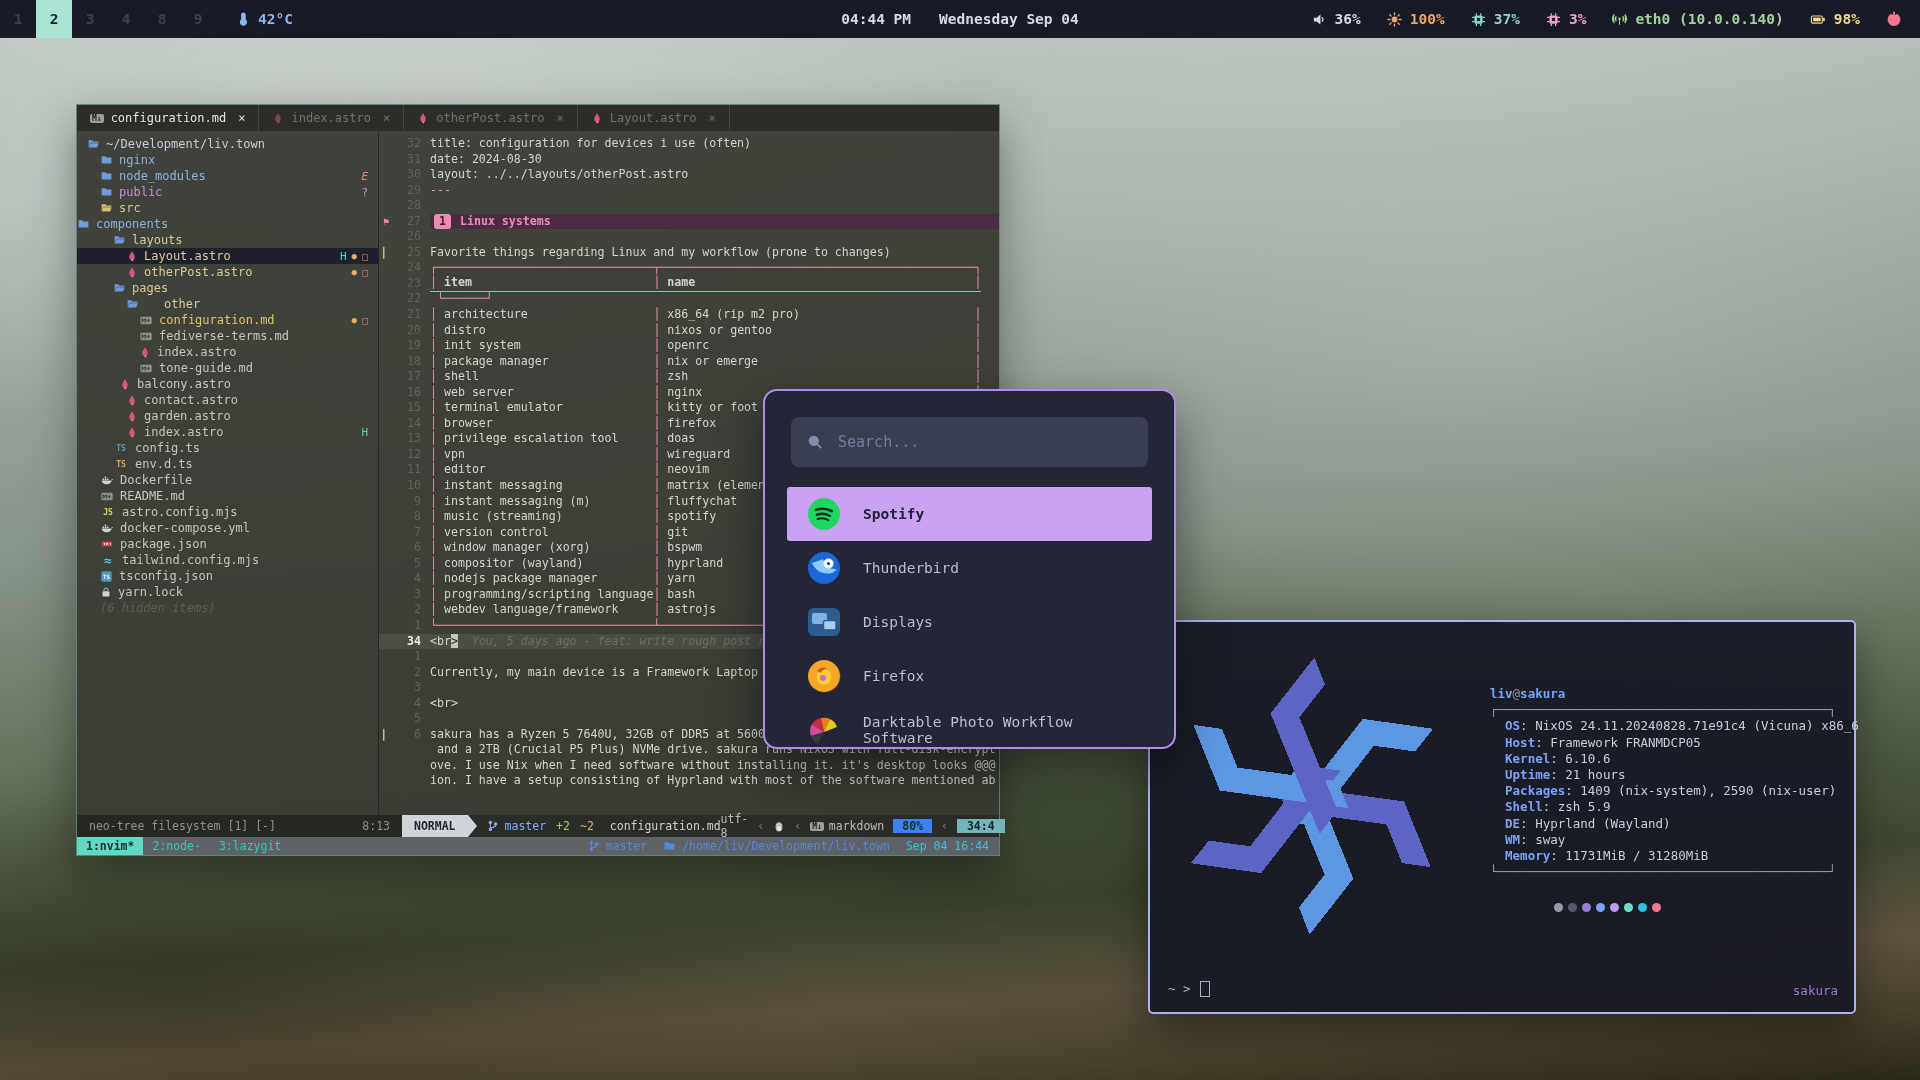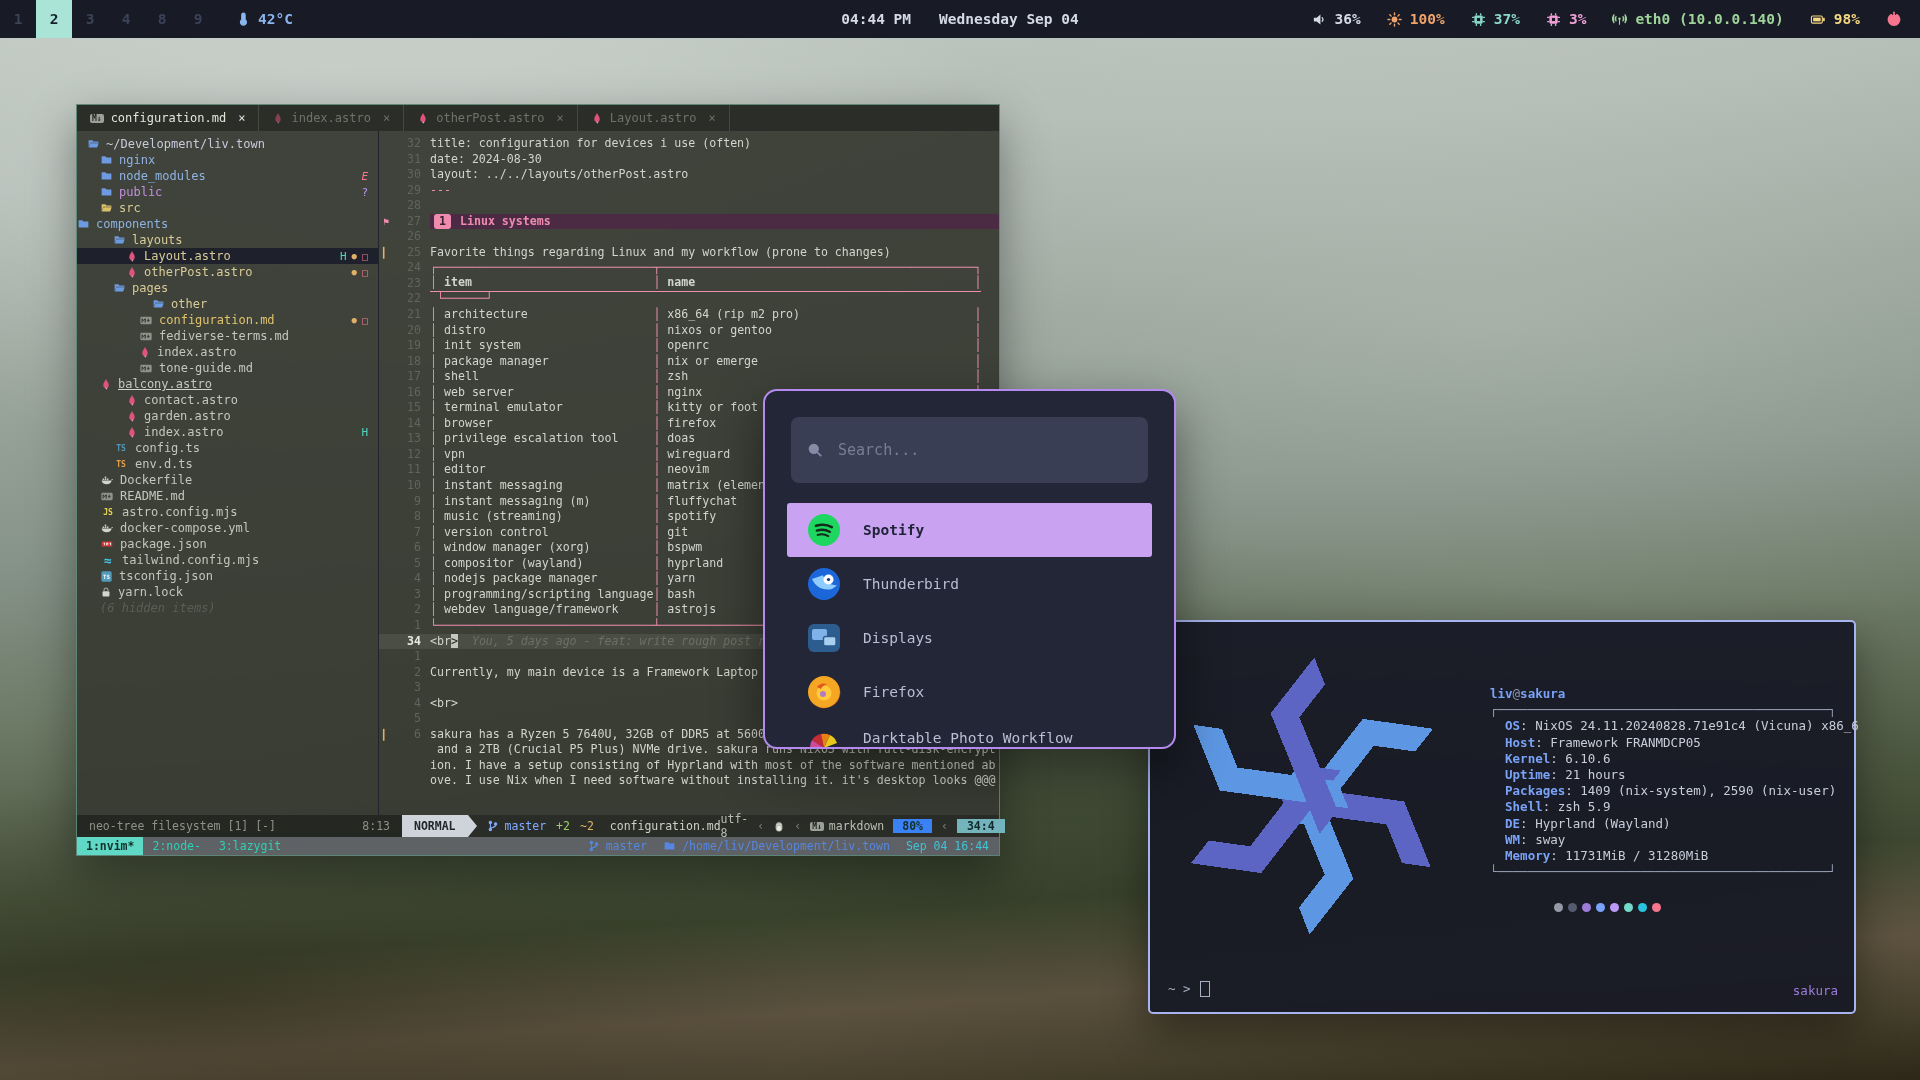--- a/index.html
+++ b/index.html
@@ -91,21 +91,21 @@
     font-size:11.5px;flex:none;}
   .tx-sess{padding:0 9px;color:#2fd0b4;height:18px;display:flex;align-items:center;}
   .tx-sess.active{background:#5fd9c5;color:#11302a;font-weight:700;}
   .tx-right{margin-left:auto;display:flex;gap:16px;align-items:center;color:#5687e0;padding-right:10px;}
   .tx-grp{display:flex;gap:6px;align-items:center;}
   .tx-time{color:#3fc3d6;}
   
   .launcher{position:absolute;left:763px;top:389px;width:413px;height:360px;z-index:30;
     background:#232637;border:2px solid #b48af0;border-radius:14px;overflow:hidden;
     box-shadow:0 20px 50px rgba(0,0,0,.45);box-sizing:border-box;}
-  .search{margin:26px 26px 0;height:66px;background:#3a3e55;border-radius:8px;display:flex;
+  .search{margin:26px 26px 0;height:50px;background:#3a3e55;border-radius:8px;display:flex;
     align-items:center;padding:0 16px;gap:13px;color:#878ca6;}
   .search input{background:none;border:none;outline:none;color:#c8ccdf;width:100%;
     font-family:"DejaVu Sans Mono",monospace;font-size:15px;}
   .search input::placeholder{color:#787d96;}
   .apps{margin-top:20px;}
   .app{height:54px;display:flex;align-items:center;gap:22px;padding:0 20px;margin:0 22px;
     color:#b9bed2;font-size:14.5px;}
   .app.sel{background:#c9a2f2;color:#202437;border-radius:3px;font-weight:700;}
   .appicon{width:34px;height:34px;flex:none;}
   .appicon svg{width:34px;height:34px;display:block;}
@@ -303,41 +303,41 @@
               <path d="M6.6 12.2c1.5.6 2.6.2 3.2-.6.2 1.3-.5 2.6-1.6 3.2-.1-1-.7-1.9-1.6-2.6z" fill="#f4a8c0"></path>
             </svg></span><span class="c-cream">Layout.astro</span><span class="marks"><span class="mk-h">H</span><span class="mk-dot">●</span><span class="mk-sq">□</span></span></div>
         <div class="trow" style="padding-left: 49px;"><span class="icn" style="margin-right: 6px;"><svg viewBox="0 0 16 16" width="12" height="13">
               <path d="M8 .8c1.1 3 3.6 4.6 3.6 8.1A3.6 3.6 0 0 1 8 12.5 3.6 3.6 0 0 1 4.4 8.9C4.4 5.4 6.9 3.8 8 .8z" fill="#e0537a"></path>
               <path d="M6.6 12.2c1.5.6 2.6.2 3.2-.6.2 1.3-.5 2.6-1.6 3.2-.1-1-.7-1.9-1.6-2.6z" fill="#f4a8c0"></path>
             </svg></span><span class="c-cream">otherPost.astro</span><span class="marks"><span class="mk-dot">●</span><span class="mk-sq">□</span></span></div>
         <div class="trow" style="padding-left: 36px;"><span class="icn" style="color: rgb(109, 154, 224); margin-right: 6px;"><svg viewBox="0 0 16 16" width="13" height="12">
               <path d="M1.5 3h5l1.4 1.8h6.6v1.4H3.8L1.5 12.8z"></path>
               <path d="M3.9 7h11l-2 5.8H1.7z"></path>
             </svg></span><span class="c-cream">pages</span></div>
-        <div class="trow" style="padding-left: 75px;"><span class="icn" style="color: rgb(109, 154, 224); margin-right: 6px;"><svg viewBox="0 0 16 16" width="13" height="12">
+        <div class="trow" style="padding-left: 49px; gap: 19px;"><span class="icn" style="color: rgb(109, 154, 224); margin-right: 6px;"><svg viewBox="0 0 16 16" width="13" height="12">
               <path d="M1.5 3h5l1.4 1.8h6.6v1.4H3.8L1.5 12.8z"></path>
               <path d="M3.9 7h11l-2 5.8H1.7z"></path>
             </svg></span><span class="c-cream">other</span></div>
         <div class="trow" style="padding-left: 62px;"><span class="icn" style="margin-right: 6px;"><svg viewBox="0 0 16 16" width="14" height="13">
               <rect x="1" y="3.4" width="14" height="9.2" rx="1.4" fill="#8d9188"></rect>
               <path d="M3.2 10.6V5.9l1.9 2.2L7 5.9v4.7M10.8 5.9v3.2m0 0L9.4 7.7m1.4 1.4 1.4-1.4" stroke="#2c2f29" stroke-width="1.2" fill="none"></path>
             </svg></span><span class="c-yellow">configuration.md</span><span class="marks"><span class="mk-dot">●</span><span class="mk-sq">□</span></span></div>
         <div class="trow" style="padding-left: 62px;"><span class="icn" style="margin-right: 6px;"><svg viewBox="0 0 16 16" width="14" height="13">
               <rect x="1" y="3.4" width="14" height="9.2" rx="1.4" fill="#8d9188"></rect>
               <path d="M3.2 10.6V5.9l1.9 2.2L7 5.9v4.7M10.8 5.9v3.2m0 0L9.4 7.7m1.4 1.4 1.4-1.4" stroke="#2c2f29" stroke-width="1.2" fill="none"></path>
             </svg></span><span class="c-grey">fediverse-terms.md</span></div>
         <div class="trow" style="padding-left: 62px;"><span class="icn" style="margin-right: 6px;"><svg viewBox="0 0 16 16" width="12" height="13">
               <path d="M8 .8c1.1 3 3.6 4.6 3.6 8.1A3.6 3.6 0 0 1 8 12.5 3.6 3.6 0 0 1 4.4 8.9C4.4 5.4 6.9 3.8 8 .8z" fill="#e0537a"></path>
               <path d="M6.6 12.2c1.5.6 2.6.2 3.2-.6.2 1.3-.5 2.6-1.6 3.2-.1-1-.7-1.9-1.6-2.6z" fill="#f4a8c0"></path>
             </svg></span><span class="c-grey">index.astro</span></div>
         <div class="trow" style="padding-left: 62px;"><span class="icn" style="margin-right: 6px;"><svg viewBox="0 0 16 16" width="14" height="13">
               <rect x="1" y="3.4" width="14" height="9.2" rx="1.4" fill="#8d9188"></rect>
               <path d="M3.2 10.6V5.9l1.9 2.2L7 5.9v4.7M10.8 5.9v3.2m0 0L9.4 7.7m1.4 1.4 1.4-1.4" stroke="#2c2f29" stroke-width="1.2" fill="none"></path>
             </svg></span><span class="c-grey">tone-guide.md</span></div>
-        <div class="trow" style="padding-left: 23px; text-decoration: underline;"><span class="icn" style="margin-right: 6px;"><svg viewBox="0 0 16 16" width="12" height="13">
+        <div class="trow" style="padding-left: 42px;"><span class="icn" style="margin-right: 6px;"><svg viewBox="0 0 16 16" width="12" height="13">
               <path d="M8 .8c1.1 3 3.6 4.6 3.6 8.1A3.6 3.6 0 0 1 8 12.5 3.6 3.6 0 0 1 4.4 8.9C4.4 5.4 6.9 3.8 8 .8z" fill="#e0537a"></path>
               <path d="M6.6 12.2c1.5.6 2.6.2 3.2-.6.2 1.3-.5 2.6-1.6 3.2-.1-1-.7-1.9-1.6-2.6z" fill="#f4a8c0"></path>
             </svg></span><span class="c-grey">balcony.astro</span></div>
         <div class="trow" style="padding-left: 49px;"><span class="icn" style="margin-right: 6px;"><svg viewBox="0 0 16 16" width="12" height="13">
               <path d="M8 .8c1.1 3 3.6 4.6 3.6 8.1A3.6 3.6 0 0 1 8 12.5 3.6 3.6 0 0 1 4.4 8.9C4.4 5.4 6.9 3.8 8 .8z" fill="#e0537a"></path>
               <path d="M6.6 12.2c1.5.6 2.6.2 3.2-.6.2 1.3-.5 2.6-1.6 3.2-.1-1-.7-1.9-1.6-2.6z" fill="#f4a8c0"></path>
             </svg></span><span class="c-grey">contact.astro</span></div>
         <div class="trow" style="padding-left: 49px;"><span class="icn" style="margin-right: 6px;"><svg viewBox="0 0 16 16" width="12" height="13">
               <path d="M8 .8c1.1 3 3.6 4.6 3.6 8.1A3.6 3.6 0 0 1 8 12.5 3.6 3.6 0 0 1 4.4 8.9C4.4 5.4 6.9 3.8 8 .8z" fill="#e0537a"></path>
               <path d="M6.6 12.2c1.5.6 2.6.2 3.2-.6.2 1.3-.5 2.6-1.6 3.2-.1-1-.7-1.9-1.6-2.6z" fill="#f4a8c0"></path>
@@ -419,22 +419,22 @@
         <div class="bl"><span class="sign"></span><span class="lnum">2</span><span class="cont"><span class="pink">│ </span><span>webdev language/framework     </span><span class="pink">│ </span><span>astrojs                                     </span><span class="pink">│</span></span></div>
         <div class="bl"><span class="sign"></span><span class="lnum">1</span><span class="cont"><span class="pink">└───────────────────────────────┴─────────────────────────────────────────────┘</span></span></div>
         <div class="bl cur"><span class="sign"></span><span class="lnum">34</span><span class="cont"><span>&lt;br</span><span class="cursorblock">&gt;</span><span class="blame">  You, 5 days ago - feat: write rough post re</span></span></div>
         <div class="bl"><span class="sign"></span><span class="lnum">1</span><span class="cont"><span></span></span></div>
         <div class="bl"><span class="sign"></span><span class="lnum">2</span><span class="cont"><span>Currently, my main device is a Framework Laptop 1</span></span></div>
         <div class="bl"><span class="sign"></span><span class="lnum">3</span><span class="cont"><span></span></span></div>
         <div class="bl"><span class="sign"></span><span class="lnum">4</span><span class="cont"><span>&lt;br&gt;</span></span></div>
         <div class="bl"><span class="sign"></span><span class="lnum">5</span><span class="cont"><span></span></span></div>
         <div class="bl"><span class="sign sign-chg">▎</span><span class="lnum">6</span><span class="cont"><span>sakura has a Ryzen 5 7640U, 32GB of DDR5 at 5600MHz (Kingston Fury Impact) memory</span></span></div>
         <div class="bl"><span class="sign"></span><span class="lnum"></span><span class="cont"><span> and a 2TB (Crucial P5 Plus) NVMe drive. sakura runs NixOS with full-disk-encrypt</span></span></div>
+        <div class="bl"><span class="sign"></span><span class="lnum"></span><span class="cont"><span>ove. I use Nix when I need software without installing it. it's desktop looks @@@</span></span></div>
         <div class="bl"><span class="sign"></span><span class="lnum"></span><span class="cont"><span>ion. I have a setup consisting of Hyprland with most of the software mentioned ab</span></span></div>
-        <div class="bl"><span class="sign"></span><span class="lnum"></span><span class="cont"><span>ove. I use Nix when I need software without installing it. it's desktop looks @@@</span></span></div>
       </div>
   </div>
   <div class="statusline">
     <div class="sl-neotree">
       <span>neo-tree filesystem [1] [-]</span>
       <span>8:13</span>
     </div>
     <div class="sl-mode">NORMAL</div>
     <div class="sl-arrow"></div>
     <div class="sl-left">

